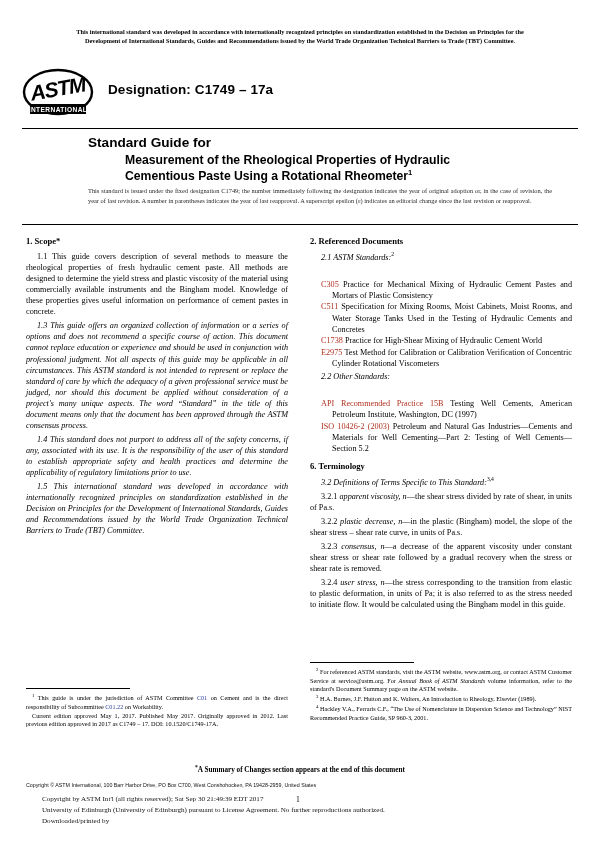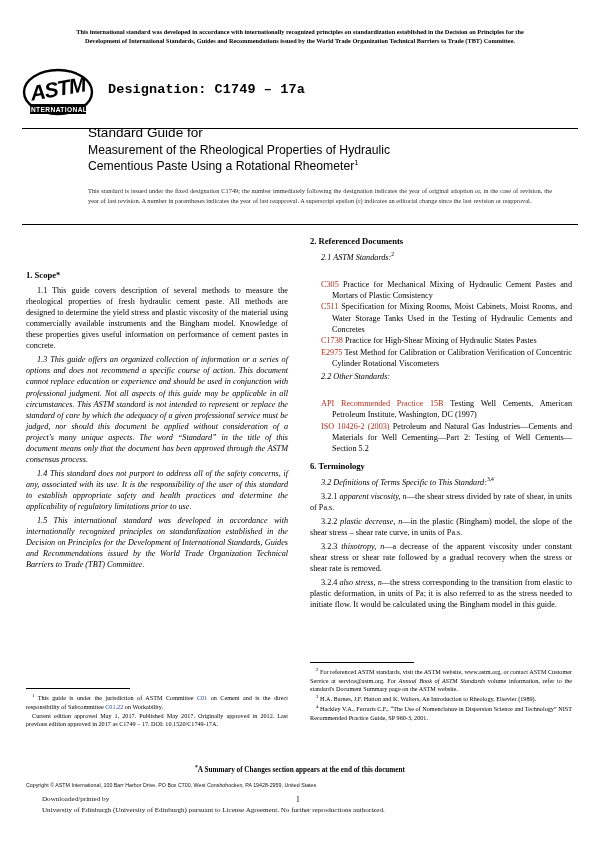--- a/index.html
+++ b/index.html
@@ -49,47 +49,48 @@
     top: 0;
     width: 72px;
     height: 52px;
   }
   .logo svg { display: block; }
 
   .designation {
     position: absolute;
     left: 86px;
     top: 14px;
-    font-family: Liberation Mono, monospace;
+    font-family: Liberation Sans, sans-serif;
     font-weight: bold;
     font-size: 13.5px;
     letter-spacing: 0.1px;
   }
 
   .rule-top {
     position: absolute;
     top: 128px;
     left: 22px;
     width: 556px;
     border-top: 1px solid #000;
   }
 
   
   .title-block {
     position: absolute;
-    top: 124px;
+    top: 134px;
     left: 88px;
     width: 464px;
     font-family: "Liberation Sans", sans-serif;
-    font-weight: normal;
+    font-weight: bold;
     font-size: 13.6px;
     line-height: 1.33;
   }
   .title-block .t-sub {
     font-size: 12.2px;
+    margin-left: 37px;
   }
   .title-block sup {
     font-size: 7.5px;
     vertical-align: super;
   }
 
   
   .issued-note {
     position: absolute;
     top: 186px;
@@ -111,21 +112,21 @@
 
   
   .col {
     position: absolute;
     top: 236px;
     width: 262px;
     font-size: 8.2px;
     line-height: 1.345;
     text-align: justify;
   }
-  .col-left  { left: 26px; margin-top: 34px; }
+  .col-left  { left: 26px; }
   .col-right { left: 310px; }
 
   h2.sec {
     font-size: 8.6px;
     font-weight: bold;
     margin: 0 0 3.5px 0;
     text-align: left;
     font-family: "Liberation Serif", serif;
   }
   h2.sec.spaced { margin-top: 7px; }
@@ -279,21 +280,21 @@
     <div class="sub-head"><i>2.1 ASTM Standards:</i><sup>2</sup></div>
 
     <div class="ref-list">
       <div class="ref-item">
           <span class="hang"><span class="ref-id">C305</span> <span>Practice for Mechanical Mixing of Hydraulic Cement Pastes and Mortars of Plastic Consistency</span></span>
         </div>
       <div class="ref-item">
           <span class="hang"><span class="ref-id">C511</span> <span>Specification for Mixing Rooms, Moist Cabinets, Moist Rooms, and Water Storage Tanks Used in the Testing of Hydraulic Cements and Concretes</span></span>
         </div>
       <div class="ref-item">
-          <span class="hang"><span class="ref-id">C1738</span> <span>Practice for High-Shear Mixing of Hydraulic States Pastes</span></span>
+          <span class="hang"><span class="ref-id">C1738</span> <span>Practice for High-Shear Mixing of Hydraulic Cement World</span></span>
         </div>
       <div class="ref-item">
           <span class="hang"><span class="ref-id">E2975</span> <span>Test Method for Calibration or Calibration Verification of Concentric Cylinder Rotational Viscometers</span></span>
         </div>
     </div>
 
     <div class="sub-head"><i>2.2 Other Standards:</i></div>
 
     <div class="ref-list">
       <div class="ref-item">
@@ -306,23 +307,23 @@
 
     <h2 class="sec spaced">6. Terminology</h2>
 
 
     <p class="para"><i>3.2 Definitions of Terms Specific to This Standard:</i><sup>3,4</sup></p>
 
     <p class="para"><span>3.2.1</span> <i>apparent viscosity, n</i><span>—the shear stress divided by rate of shear, in units of Pa.s.</span></p>
 
     <p class="para"><span>3.2.2</span> <i>plastic decrease, n</i><span>—in the plastic (Bingham) model, the slope of the shear stress – shear rate curve, in units of Pa.s.</span></p>
 
-    <p class="para"><span>3.2.3</span> <i>thixotropy, n</i><span>—a decrease of the apparent viscosity under constant shear stress or shear rate followed by a gradual recovery when the stress or shear rate is removed.</span></p>
-
-    <p class="para"><span>3.2.4</span> <i>also stress, n</i><span>—the stress corresponding to the transition from elastic to plastic deformation, in units of Pa; it is also referred to as the stress needed to initiate flow. It would be calculated using the Bingham model in this guide.</span></p>
+    <p class="para"><span>3.2.3</span> <i>consensus, n</i><span>—a decrease of the apparent viscosity under constant shear stress or shear rate followed by a gradual recovery when the stress or shear rate is removed.</span></p>
+
+    <p class="para"><span>3.2.4</span> <i>user stress, n</i><span>—the stress corresponding to the transition from elastic to plastic deformation, in units of Pa; it is also referred to as the stress needed to initiate flow. It would be calculated using the Bingham model in this guide.</span></p>
   </div>
 
   <div class="fn-rule left"></div>
   <div class="fn-rule right"></div>
 
   <div class="footnotes left">
     <p><sup>1</sup> <span>This guide is under the jurisdiction of ASTM Committee </span><span class="fn-link">C01</span><span> on Cement and is the direct responsibility of Subcommittee </span><span class="fn-link">C01.22</span><span> on Workability.</span></p>
     <p>Current edition approved May 1, 2017. Published May 2017. Originally approved in 2012. Last previous edition approved in 2017 as C1749 – 17. DOI: 10.1520/C1749-17A.</p>
   </div>
 
@@ -330,19 +331,20 @@
     <p><sup>2</sup> <span>For referenced ASTM standards, visit the ASTM website, www.astm.org, or contact ASTM Customer Service at service@astm.org. For </span><span class="fn-ital">Annual Book of ASTM Standards</span><span> volume information, refer to the standard's Document Summary page on the ASTM website.</span></p>
     <p><sup>3</sup> <span>H.A. Barnes, J.F. Hutton and K. Walters, An Introduction to Rheology, Elsevier (1989).</span></p>
     <p><sup>4</sup> <span>Hackley V.A., Ferraris C.F., “The Use of Nomenclature in Dispersion Science and Technology” NIST Recommended Practice Guide, SP 960-3, 2001.</span></p>
   </div>
 
   <div class="summary-line"><sup>*</sup><span>A Summary of Changes section appears at the end of this document</span></div>
 
   <div class="copyright-line">Copyright © ASTM International, 100 Barr Harbor Drive, PO Box C700, West Conshohocken, PA 19428-2959, United States</div>
 
   <div class="stamp">
+    <span class="row">Copyright by ASTM Int'l (all rights reserved); Sat Sep 30 21:49:39 EDT 2017</span>
+    <span class="row">University of Edinburgh (University of Edinburgh) pursuant to License Agreement. No further reproductions authorized.</span>
     <span class="row">Downloaded/printed by</span>
-    <span class="row">University of Edinburgh (University of Edinburgh) pursuant to License Agreement. No further reproductions authorized.</span>
   </div>
 
   <div class="page-number">1</div>
 
 </div>
 
 </body></html>

